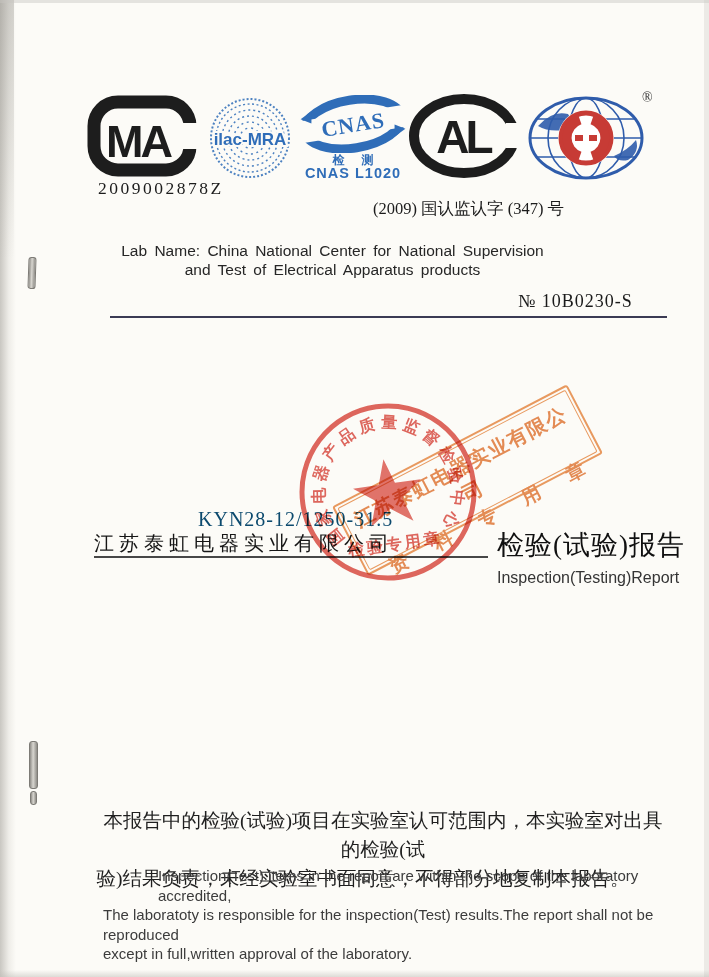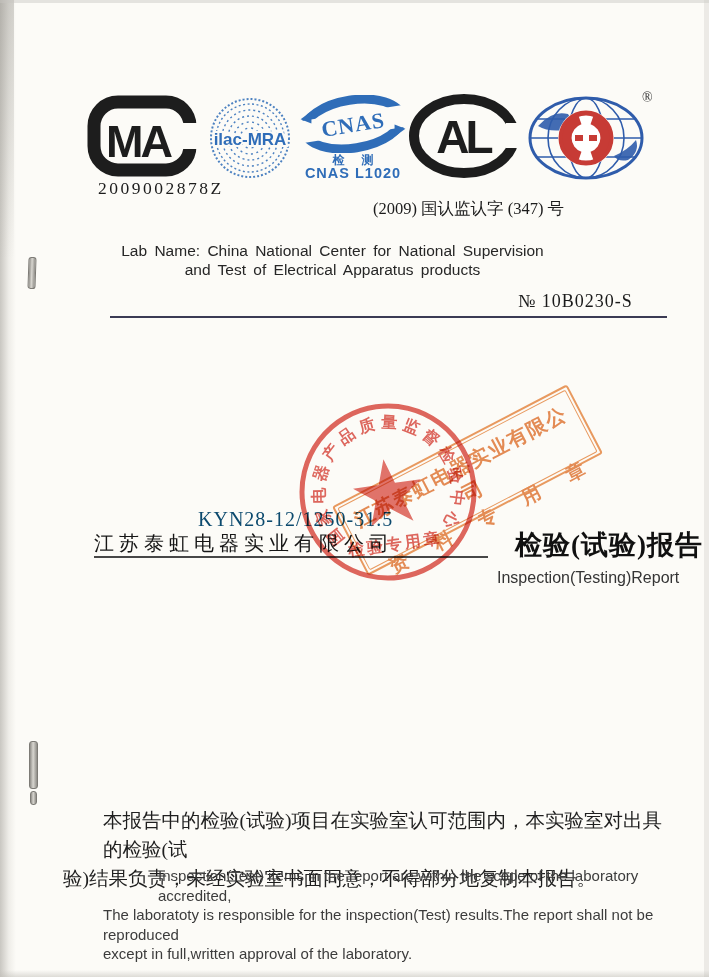--- a/index.html
+++ b/index.html
@@ -3,21 +3,21 @@
 <meta charset="utf-8">
 <style>
   html,body{margin:0;padding:0;background:#e8e7e3;}
   .page{
     position:relative;width:709px;height:977px;overflow:hidden;
     background:#fcfbf7;
     font-family:"Liberation Serif","DejaVu Serif",serif;
     color:#222;
   }
   .sans{font-family:"Liberation Sans","DejaVu Sans",sans-serif;}
-  .serif{font-family:"Liberation Serif","DejaVu Serif",serif;}
+  .serif{font-family:"Liberation Serif","DejaVu Serif",serif;text-align:center;}
   .abs{position:absolute;}
 
   
   .edge-left{left:0;top:0;bottom:0;width:16px;
     background:linear-gradient(to right,rgba(150,147,140,.50),rgba(190,187,180,.22) 55%,rgba(190,187,180,0));}
   .edge-left-top{left:0;top:0;width:14px;height:260px;
     background:linear-gradient(to bottom,rgba(140,137,130,.35),rgba(140,137,130,0));}
   .edge-top{left:0;top:0;right:0;height:3px;background:rgba(200,198,192,.45);}
   .edge-right{right:0;top:0;bottom:0;width:5px;background:rgba(205,203,197,.35);}
   .edge-bottom{left:0;bottom:0;right:0;height:7px;
@@ -40,21 +40,21 @@
     line-height:19px;color:#262626;word-spacing:3px;}
   .lab-en2{top:260px;}
 
   .report-no{left:518px;top:291px;font-size:18px;letter-spacing:1px;color:#1a1a1a;}
   .rule1{left:110px;top:316px;width:557px;height:2px;background:#3b3b54;}
 
   .model{left:198px;top:508px;font-size:20px;letter-spacing:1px;color:#0c4a6e;}
   .product-zh{left:94px;top:530px;font-size:20px;letter-spacing:5px;color:#161616;}
   .rule2{left:94px;top:556px;width:394px;height:2px;background:#474747;}
 
-  .report-title-zh{left:497px;top:527px;font-size:27px;font-weight:700;letter-spacing:1px;color:#101010;margin-left:18px;}
+  .report-title-zh{left:497px;top:527px;font-size:27px;font-weight:400;letter-spacing:1px;color:#101010;}
   .report-title-en{left:497px;top:569px;font-size:16px;color:#343434;}
 
   
   .stamp-round{left:293px;top:397px;width:190px;height:190px;opacity:.82;
     transform:rotate(-8deg);mix-blend-mode:multiply;}
   .stamp-rect{left:335px;top:441px;width:265px;height:78px;transform:rotate(-27.5deg);
     opacity:.8;mix-blend-mode:multiply;border:2.5px solid #e6833a;border-radius:3px;
     padding:2px;box-sizing:border-box;}
   .stamp-rect-inner{width:100%;height:100%;border:1.5px solid #e6833a;border-radius:2px;
     box-sizing:border-box;color:#e0702c;text-align:center;}

